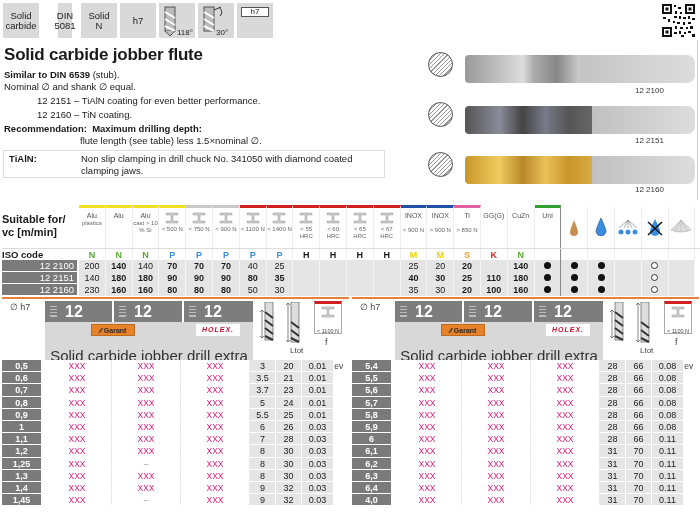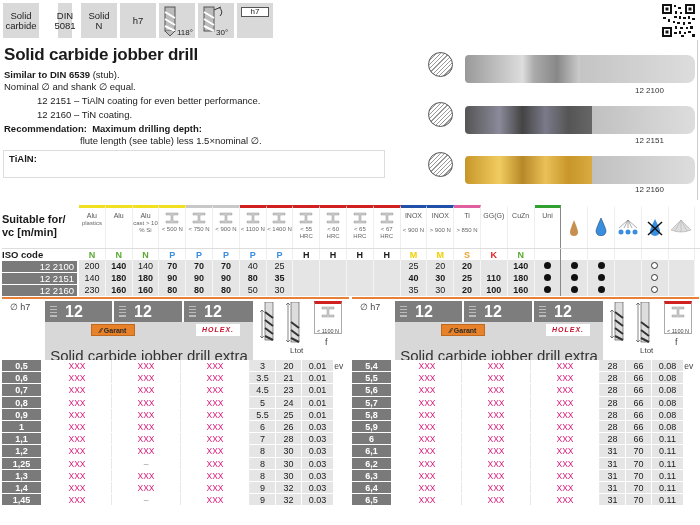--- a/index.html
+++ b/index.html
@@ -11,21 +11,21 @@
 .note .lbl{position:absolute;left:5px;top:2px;font-weight:bold}
 .note .txt{position:absolute;left:77px;top:2px;width:300px}
 .qr{position:absolute;left:661px;top:3px;width:35px;height:35px}
 .drill{position:absolute;left:465px;height:28px;border-radius:4px 8px 8px 4px}
 .xsec{position:absolute;left:428px;width:25px;height:25px;border-radius:50%;border:1.5px solid #555;background:repeating-linear-gradient(135deg,#fff 0 2px,#999 2px 3px)}
 .pnum{position:absolute;font-size:8px;color:#333}
 .vline{position:absolute;left:697px;top:40px;width:1px;height:160px;background:#ccc}
 
 
 .suit{position:absolute;left:2px;top:205px;width:698px}
-.srow{display:flex;height:12px;font-size:9px;align-items:flex-end}
+.srow{display:flex;height:12px;font-size:9px;align-items:flex-start}
 .srow .c{width:26.8px;text-align:center;height:100%;line-height:12px;border-right:1px solid #eee}
 .srow .lab{width:77px;flex:none}
 .hdrrow{height:43px;align-items:flex-end}
 .hdrrow .c{font-size:6px;line-height:7px;color:#666;padding-top:4px;height:43px;border-top:3px solid transparent;position:relative}
 .hdrrow .c .mat{font-size:7px;color:#555}
 .isorow{height:12px}
 .isorow .c{font-weight:bold}
 .datarow .c{background:#e5e5e5;border-right:1px solid #f5f5f5}
 .datarow .lab{background:#7a7a7a;color:#fff;text-align:right;padding-right:3px;border-right:2px solid #fff;font-size:9.5px}
 .b{font-weight:bold}
@@ -96,30 +96,31 @@
     <rect x="4.5" y="4.5" width="3" height="3" fill="#111"></rect>
   <rect x="24" y="1" width="10" height="10" fill="#111"></rect>
     <rect x="26" y="3" width="6" height="6" fill="#fff"></rect>
     <rect x="27.5" y="4.5" width="3" height="3" fill="#111"></rect>
   <rect x="1" y="24" width="10" height="10" fill="#111"></rect>
     <rect x="3" y="26" width="6" height="6" fill="#fff"></rect>
     <rect x="4.5" y="27.5" width="3" height="3" fill="#111"></rect>
   <path d="M13 2h2v2h-2zM17 4h3v2h-3zM14 8h2v3h-2zM19 9h2v2h-2zM13 13h3v2h-3zM18 13h2v3h-2zM22 14h3v2h-3zM27 13h2v3h-2zM31 15h3v2h-3zM2 14h3v2h-3zM7 16h2v3h-2zM12 18h2v2h-2zM16 19h3v2h-3zM22 19h2v3h-2zM27 19h3v2h-3zM14 23h2v3h-2zM19 24h3v2h-3zM25 24h2v2h-2zM29 23h3v3h-3zM13 29h3v2h-3zM18 28h2v3h-2zM23 29h2v2h-2zM27 28h3v2h-3zM31 31h3v3h-3zM20 32h3v2h-3z" fill="#111"></path>
 </svg>
 
-<div class="title">Solid carbide jobber drill</div>
+<div class="title">Solid carbide jobber flute</div>
 <div class="desc" style="top:69px"><b>Similar to DIN 6539</b><span> (stub).</span></div>
 <div class="desc" style="top:81px">Nominal ∅ and shank ∅ equal.</div>
 <div class="desc" style="top:95px;left:37px">12 2151 –  TiAlN coating for even better performance.</div>
 <div class="desc" style="top:109px;left:37px">12 2160 –  TiN coating.</div>
 <div class="desc" style="top:123px"><b>Recommendation:</b>&nbsp;&nbsp;<b>Maximum drilling depth:</b></div>
 <div class="desc" style="top:135px;left:80px">flute length (see table) less 1.5×nominal ∅.</div>
 
 <div class="note">
   <span class="lbl">TiAlN:</span>
+  <span class="txt">Non slip clamping in drill chuck No. 341050 with diamond coated clamping jaws.</span>
 </div>
 
 <div class="xsec" style="top:52px"></div>
 <div class="drill" style="top:55px;width:230px;background:linear-gradient(90deg,#999 0,#ddd 25%,#aaa 30%,#888 40%,#ccc 50%,#c4c4c4 50%,#ddd 100%)"></div>
 <div class="pnum" style="left:635px;top:86px">12 2100</div>
 
 <div class="xsec" style="top:102px"></div>
 <div class="drill" style="top:106px;width:230px;background:linear-gradient(90deg,#555 0,#8a8a9a 15%,#444 25%,#7a7a8a 35%,#555 45%,#666 55%,#c0c0c0 55%,#ddd 100%)"></div>
 <div class="pnum" style="left:635px;top:136px">12 2151</div>
 
@@ -346,21 +347,21 @@
         <div class="xx">XXX</div>
         <div class="num">3.5</div>
         <div class="num">21</div>
         <div class="num f">0.01</div>
       </div>
     <div class="prow">
         <div class="dia">0,7</div>
         <div class="xx">XXX</div>
         <div class="xx">XXX</div>
         <div class="xx">XXX</div>
-        <div class="num">4.5</div>
+        <div class="num">3.7</div>
         <div class="num">23</div>
         <div class="num f">0.01</div>
       </div>
     <div class="prow">
         <div class="dia">0,8</div>
         <div class="xx">XXX</div>
         <div class="xx">XXX</div>
         <div class="xx">XXX</div>
         <div class="num">5</div>
         <div class="num">24</div>
@@ -568,21 +569,21 @@
     <div class="prow">
         <div class="dia">6,4</div>
         <div class="xx">XXX</div>
         <div class="xx">XXX</div>
         <div class="xx">XXX</div>
         <div class="num">31</div>
         <div class="num">70</div>
         <div class="num f">0.11</div>
       </div>
     <div class="prow">
-        <div class="dia">6,5</div>
+        <div class="dia">4,0</div>
         <div class="xx">XXX</div>
         <div class="xx">XXX</div>
         <div class="xx">XXX</div>
         <div class="num">31</div>
         <div class="num">70</div>
         <div class="num f">0.11</div>
       </div>
   </div>
 </div>
 

